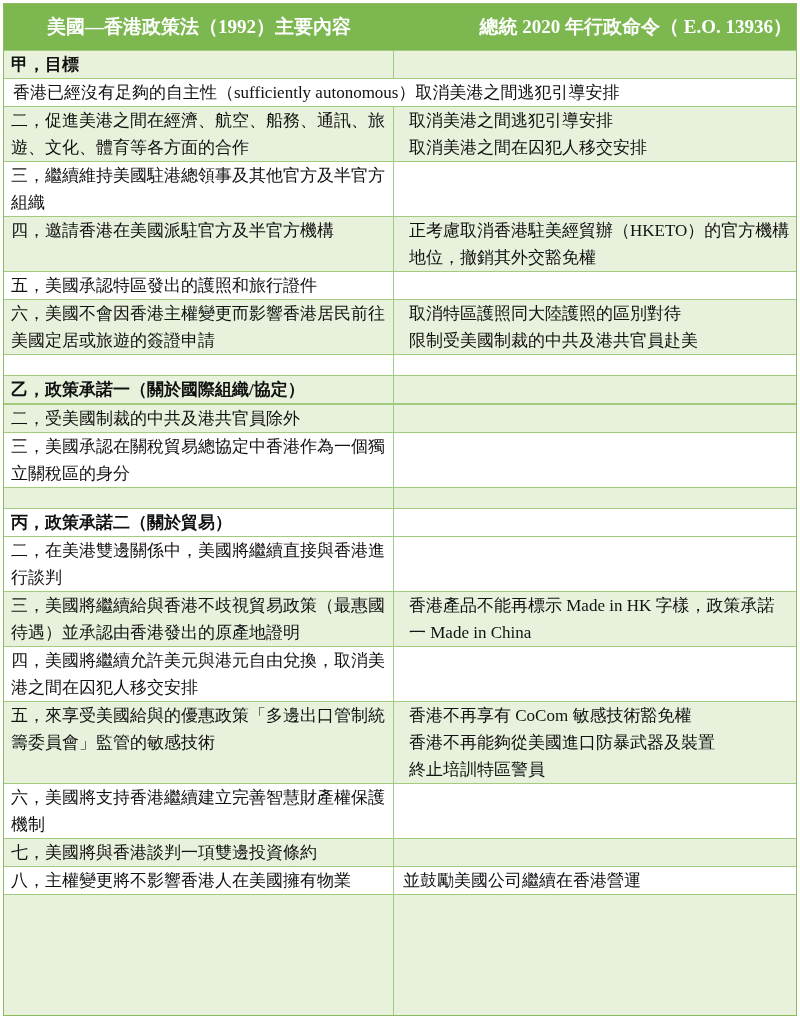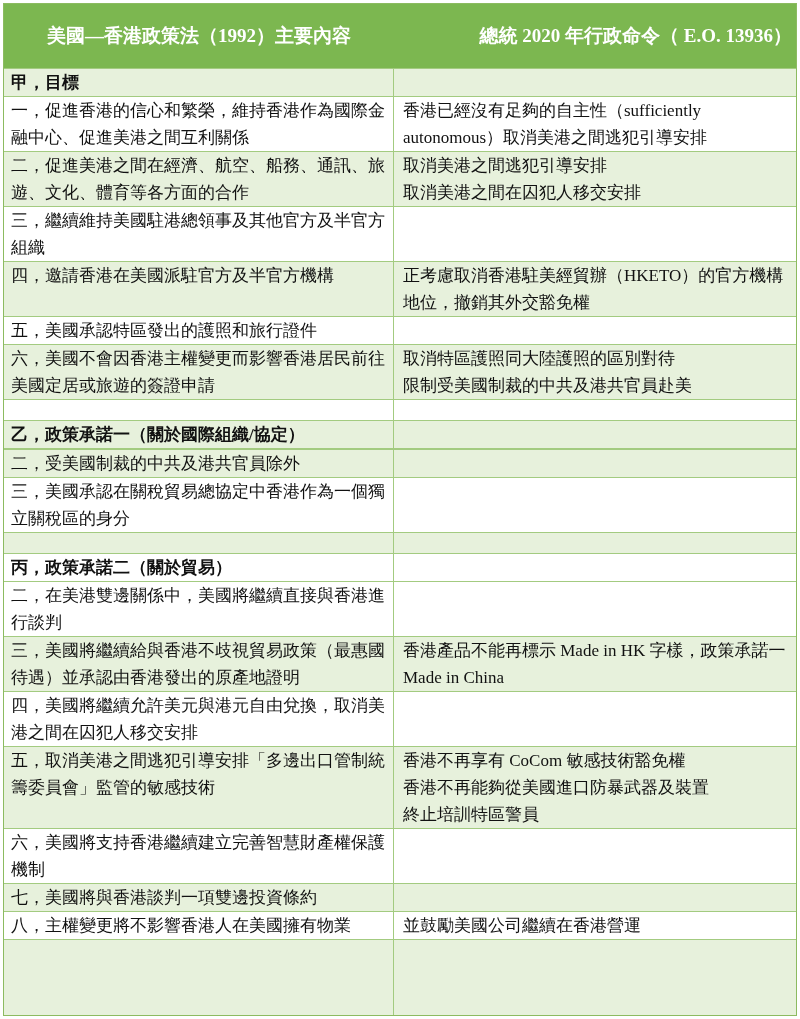--- a/index.html
+++ b/index.html
@@ -33,34 +33,34 @@
   .header-row {
     display: flex;
     background: var(--header-green);
     color: var(--header-text);
     font-weight: bold;
     font-size: 19px;
     line-height: 28px;
     text-align: center;
     flex: 0 0 auto;
   }
-  .header-cell { padding: 18px 4px; }
+  .header-cell { padding: 9px 4px; }
   .header-cell.left  { width: 390px; }
   .header-cell.right { flex: 1; text-align: right; }
   .table-body {
     flex: 1 1 auto;
     display: flex;
     flex-direction: column;
   }
   .row {
     display: flex;
     border-top: 1px solid var(--border-green);
     background: #ffffff;
   }
-  .row.shade { background: var(--row-green); }
+  .row.shade { background: var(--row-green); gap: 6px; }
   .row.empty { min-height: 21px; }
   .row:last-child { flex: 1 0 auto; }
   .cell {
     font-size: 17px;
     line-height: 27px;
     color: var(--text-black);
     white-space: pre-line;
     padding: 0 6px;
   }
   .cell-left {
@@ -79,21 +79,20 @@
     <div class="header-row">
       <div class="header-cell left">美國—香港政策法（1992）主要內容</div>
       <div class="header-cell right">總統 2020 年行政命令（ E.O. 13936）</div>
     </div>
     <div class="table-body">
         <div class="row shade section">
           <div class="cell cell-left">甲，目標</div>
           <div class="cell cell-right"></div>
         </div>
         <div class="row">
-          <div class="cell cell-left">一，促進香港的信心和繁榮，維持香港作為國際金融中心、促進美港之間互利關係</div>
           <div class="cell cell-right">香港已經沒有足夠的自主性（sufficiently autonomous）取消美港之間逃犯引導安排</div>
         </div>
         <div class="row shade">
           <div class="cell cell-left">二，促進美港之間在經濟、航空、船務、通訊、旅遊、文化、體育等各方面的合作</div>
           <div class="cell cell-right">取消美港之間逃犯引導安排
 取消美港之間在囚犯人移交安排</div>
         </div>
         <div class="row">
           <div class="cell cell-left">三，繼續維持美國駐港總領事及其他官方及半官方組織</div>
           <div class="cell cell-right"></div>
@@ -144,21 +143,21 @@
         </div>
         <div class="row shade">
           <div class="cell cell-left">三，美國將繼續給與香港不歧視貿易政策（最惠國待遇）並承認由香港發出的原產地證明</div>
           <div class="cell cell-right">香港產品不能再標示 Made in HK 字樣，政策承諾一 Made in China</div>
         </div>
         <div class="row">
           <div class="cell cell-left">四，美國將繼續允許美元與港元自由兌換，取消美港之間在囚犯人移交安排</div>
           <div class="cell cell-right"></div>
         </div>
         <div class="row shade">
-          <div class="cell cell-left">五，取消美港之間逃犯引導安排「多邊出口管制統籌委員會」監管的敏感技術</div>
+          <div class="cell cell-left">五，來享受美國給與的優惠政策「多邊出口管制統籌委員會」監管的敏感技術</div>
           <div class="cell cell-right">香港不再享有 CoCom 敏感技術豁免權
 香港不再能夠從美國進口防暴武器及裝置
 終止培訓特區警員</div>
         </div>
         <div class="row">
           <div class="cell cell-left">六，美國將支持香港繼續建立完善智慧財產權保護機制</div>
           <div class="cell cell-right"></div>
         </div>
         <div class="row shade">
           <div class="cell cell-left">七，美國將與香港談判一項雙邊投資條約</div>

